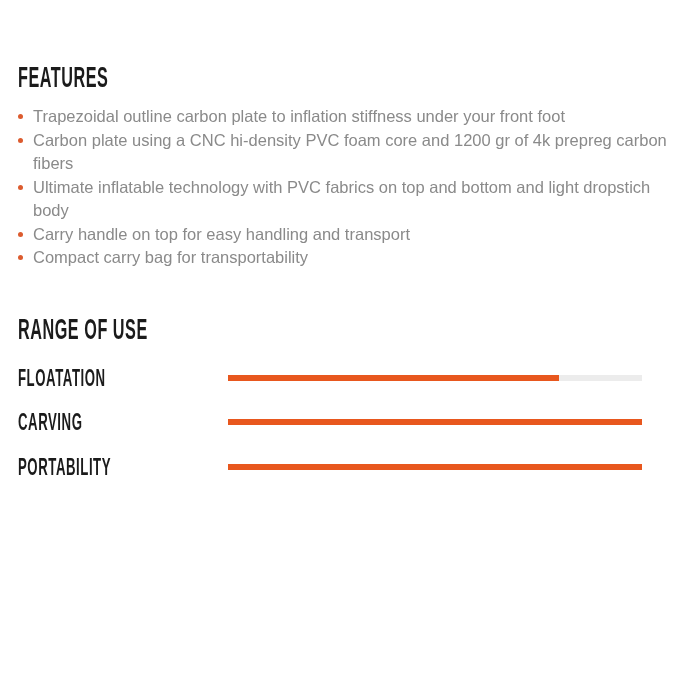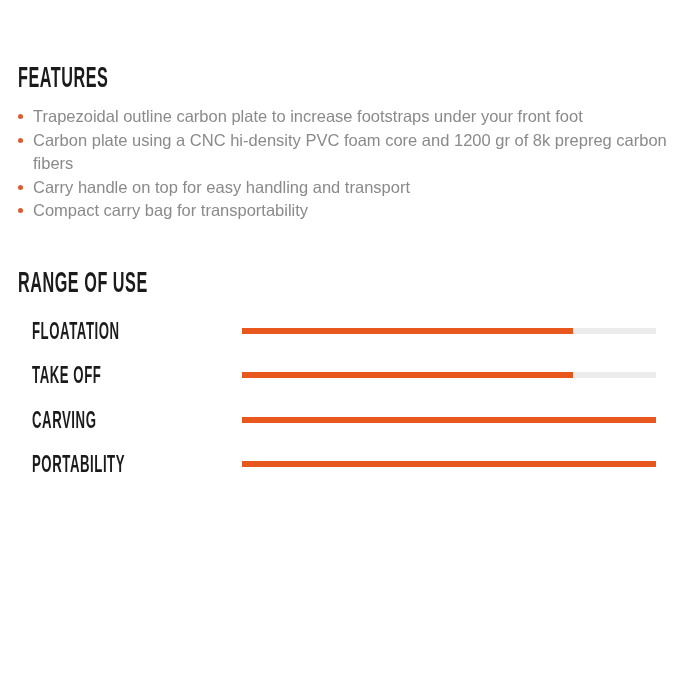--- a/index.html
+++ b/index.html
@@ -45,21 +45,20 @@
     margin: 9px 10px 0 0;
     flex: 0 0 5px;
   }
   .feature-text { flex: 1; }
   .rou-heading { margin-top: 44px; }
   .rows { margin-top: 12px; }
   .row {
     height: 44.5px;
     display: flex;
     align-items: center;
-    justify-content: center;
   }
   .row-label {
     width: 210px;
     flex: 0 0 210px;
     font-size: 24px;
     font-weight: bold;
     color: var(--heading-text, #1b1b1b);
     letter-spacing: 1px;
     transform: scaleX(0.55);
     transform-origin: 0 50%;
@@ -81,25 +80,29 @@
 </head>
 <body>
 
 <div class="page" style="--accent: #E8571E; --bullet: #DC5B2E; --track: #ECECEC; --heading-text: #1B1B1B; --body-text: #8A8A8A;">
 
   <section>
     <h2 class="heading">FEATURES</h2>
     <ul class="features-list">
       <li>
         <span class="dot"></span>
-        <span class="feature-text">Trapezoidal outline carbon plate to increase footstraps under your front foot</span>
+        <span class="feature-text">Trapezoidal outline carbon plate to inflation stiffness under your front foot</span>
       </li>
       <li>
         <span class="dot"></span>
-        <span class="feature-text">Carbon plate using a CNC hi-density PVC foam core and 1200 gr of 8k prepreg carbon fibers</span>
+        <span class="feature-text">Carbon plate using a CNC hi-density PVC foam core and 1200 gr of 4k prepreg carbon fibers</span>
+      </li>
+      <li>
+        <span class="dot"></span>
+        <span class="feature-text">Ultimate inflatable technology with PVC fabrics on top and bottom and light dropstich body</span>
       </li>
       <li>
         <span class="dot"></span>
         <span class="feature-text">Carry handle on top for easy handling and transport</span>
       </li>
       <li>
         <span class="dot"></span>
         <span class="feature-text">Compact carry bag for transportability</span>
       </li>
     </ul>
@@ -108,26 +111,20 @@
   <section>
     <h2 class="heading rou-heading">RANGE OF USE</h2>
     <div class="rows">
       <div class="row">
         <div class="row-label">FLOATATION</div>
         <div class="track" style="background: rgb(236, 236, 236);">
           <div class="fill" style="width: 80%; background: rgb(232, 87, 30);"></div>
         </div>
       </div>
       <div class="row">
-        <div class="row-label">TAKE OFF</div>
-        <div class="track" style="background: rgb(236, 236, 236);">
-          <div class="fill" style="width: 80%; background: rgb(232, 87, 30);"></div>
-        </div>
-      </div>
-      <div class="row">
         <div class="row-label">CARVING</div>
         <div class="track" style="background: rgb(236, 236, 236);">
           <div class="fill" style="width: 100%; background: rgb(232, 87, 30);"></div>
         </div>
       </div>
       <div class="row">
         <div class="row-label">PORTABILITY</div>
         <div class="track" style="background: rgb(236, 236, 236);">
           <div class="fill" style="width: 100%; background: rgb(232, 87, 30);"></div>
         </div>

